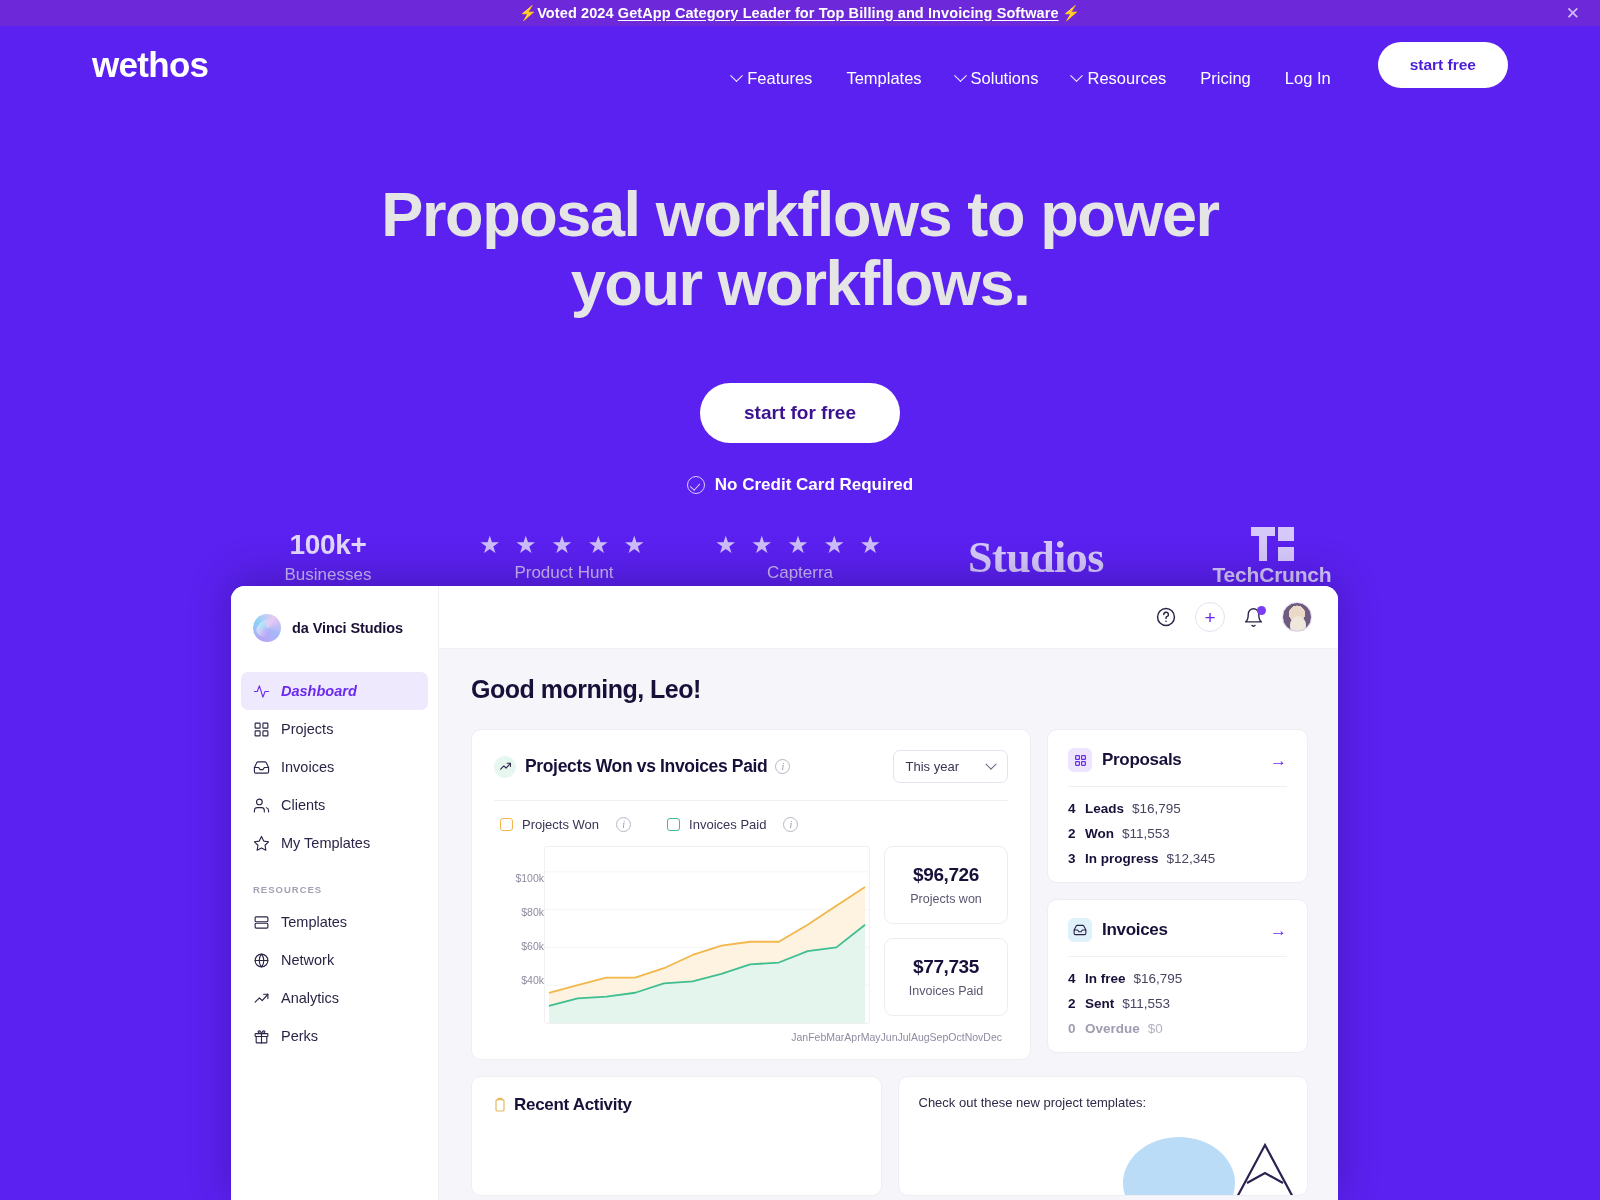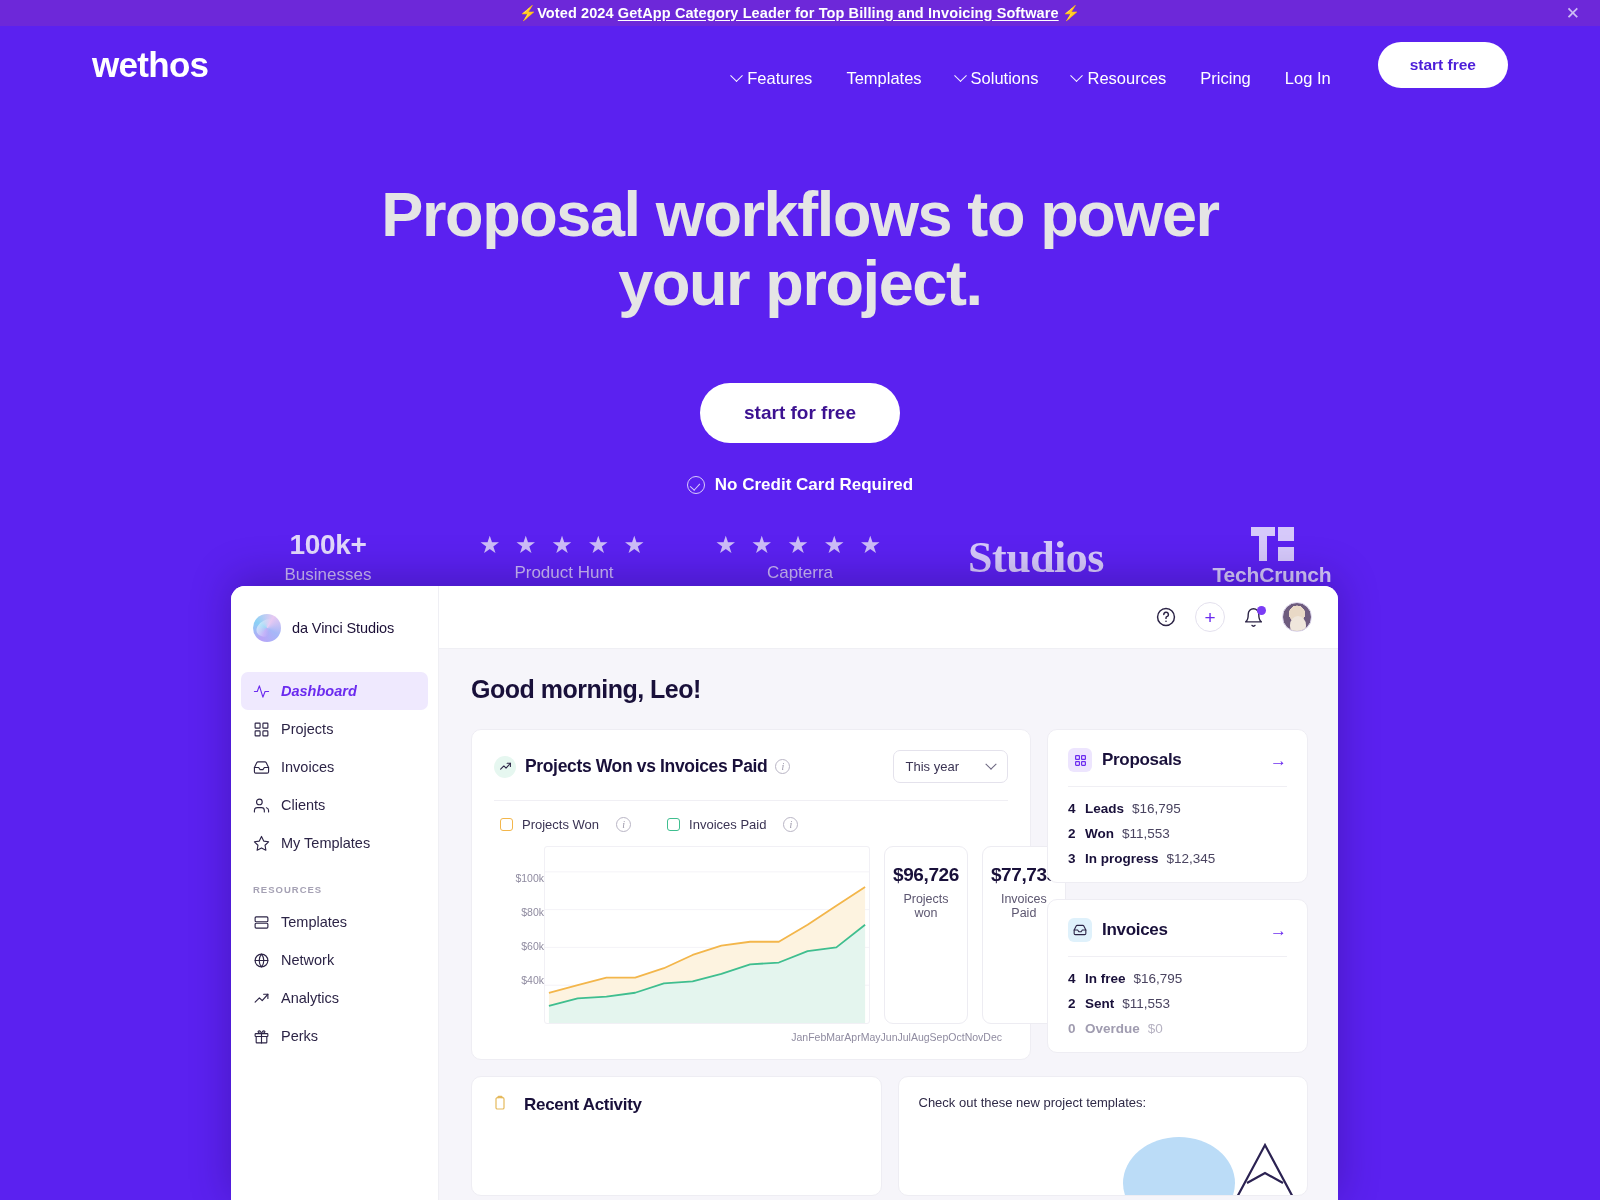--- a/index.html
+++ b/index.html
@@ -223,21 +223,21 @@
     background: conic-gradient(from 210deg,#b9a4f7,#8ad2f5,#e7c9f2,#a5b8f8,#b9a4f7);
     flex-shrink: 0;
     position: relative;
   }
   .brand-logo::after {
     content:""; position:absolute; inset:6px 3px;
     border-radius:50%;
     background: linear-gradient(130deg,#ffffffaa,#ffffff00 60%);
     transform: rotate(-25deg);
   }
-  .brand-name { font-size: 14.5px; font-weight: 400; color: #1C1037; letter-spacing:-.1px; }
+  .brand-name { font-size: 14.5px; font-weight: 700; color: #1C1037; letter-spacing:-.1px; }
   .side-nav { margin-top: 22px; padding: 0 10px; }
   .side-item {
     display: flex; align-items: center; gap: 11px;
     height: 38px;
     padding: 0 12px;
     border-radius: 7px;
     cursor: pointer;
     color: #2C2446;
     font-size: 14.5px;
   }
@@ -367,21 +367,21 @@
     background:#fff;
   }
   .plot svg { display:block; width: 100%; height: 100%; }
   .xaxis {
     margin-left: 50px;
     display: flex; justify-content: flex-end;
     padding: 7px 6px 0 6px;
   }
   .xtick { font-size: 10.5px; color: #8F8BA0; }
 
-  .kpis { width: 124px; display: flex; gap: 14px; padding-top: 0; }
+  .kpis { width: 124px; display: flex; flex-direction: column; gap: 14px; padding-top: 0; }
   .kpi {
     border: 1px solid #EDECF2;
     border-radius: 9px;
     padding: 17px 8px;
     text-align: center;
     background: #fff;
   }
   .kpi-val { font-size: 19px; font-weight: 700; color: #19103A; letter-spacing: -.4px; }
   .kpi-lab { font-size: 12.5px; color: #5C5670; margin-top: 6px; }
 
@@ -401,21 +401,21 @@
   .sum-row { display:flex; align-items:baseline; gap: 8px; padding: 10px 0 0 0; font-size: 13.5px; }
   .sum-n { font-weight: 700; color:#19103A; min-width: 9px;}
   .sum-l { font-weight: 700; color:#19103A; }
   .sum-v { color:#4A4460; }
   .sum-row.muted .sum-n, .sum-row.muted .sum-l { color:#A09CB0; }
   .sum-row.muted .sum-v { color:#B6B2C2; }
 
   .bottom-row { display:flex; gap: 16px; margin-top: 16px; }
   .act-card { width: 424px; padding: 18px 20px; height: 120px; }
   .tmpl-card { width: 424px; padding: 18px 20px; height: 120px; position:relative; overflow:hidden; }
-  .act-head { display:flex; align-items:flex-start; gap: 16px; }
+  .act-head { display:flex; align-items:center; gap: 6px; }
   .act-title { font-size: 17px; font-weight:700; color:#19103A; letter-spacing:-.3px;}
   .tmpl-text { font-size: 13px; color:#2F2A47; }
   .tmpl-art { position:absolute; right: 8px; bottom: -30px; }
 
   svg.ico { stroke: #2C2446; fill: none; stroke-width: 1.6; stroke-linecap: round; stroke-linejoin: round; }
   .side-item.active svg.ico { stroke: #6B2BEF; }
 </style>
 </head>
 <body>
 
@@ -450,21 +450,21 @@
     <div class="nav-item">
       <span>Log In</span>
     </div>
     <button class="btn-start-free">start free</button>
   </div>
 </div>
 
 <div class="hero">
   <h1>
     <span>Proposal workflows to power</span><br>
-    <span>your project.</span>
+    <span>your workflows.</span>
   </h1>
   <div class="cta-wrap">
     <button class="btn-hero">start for free</button>
   </div>
   <div class="nocc">
     <span class="check-circle"></span>
     <span>No Credit Card Required</span>
   </div>
 
   <div class="proof">

